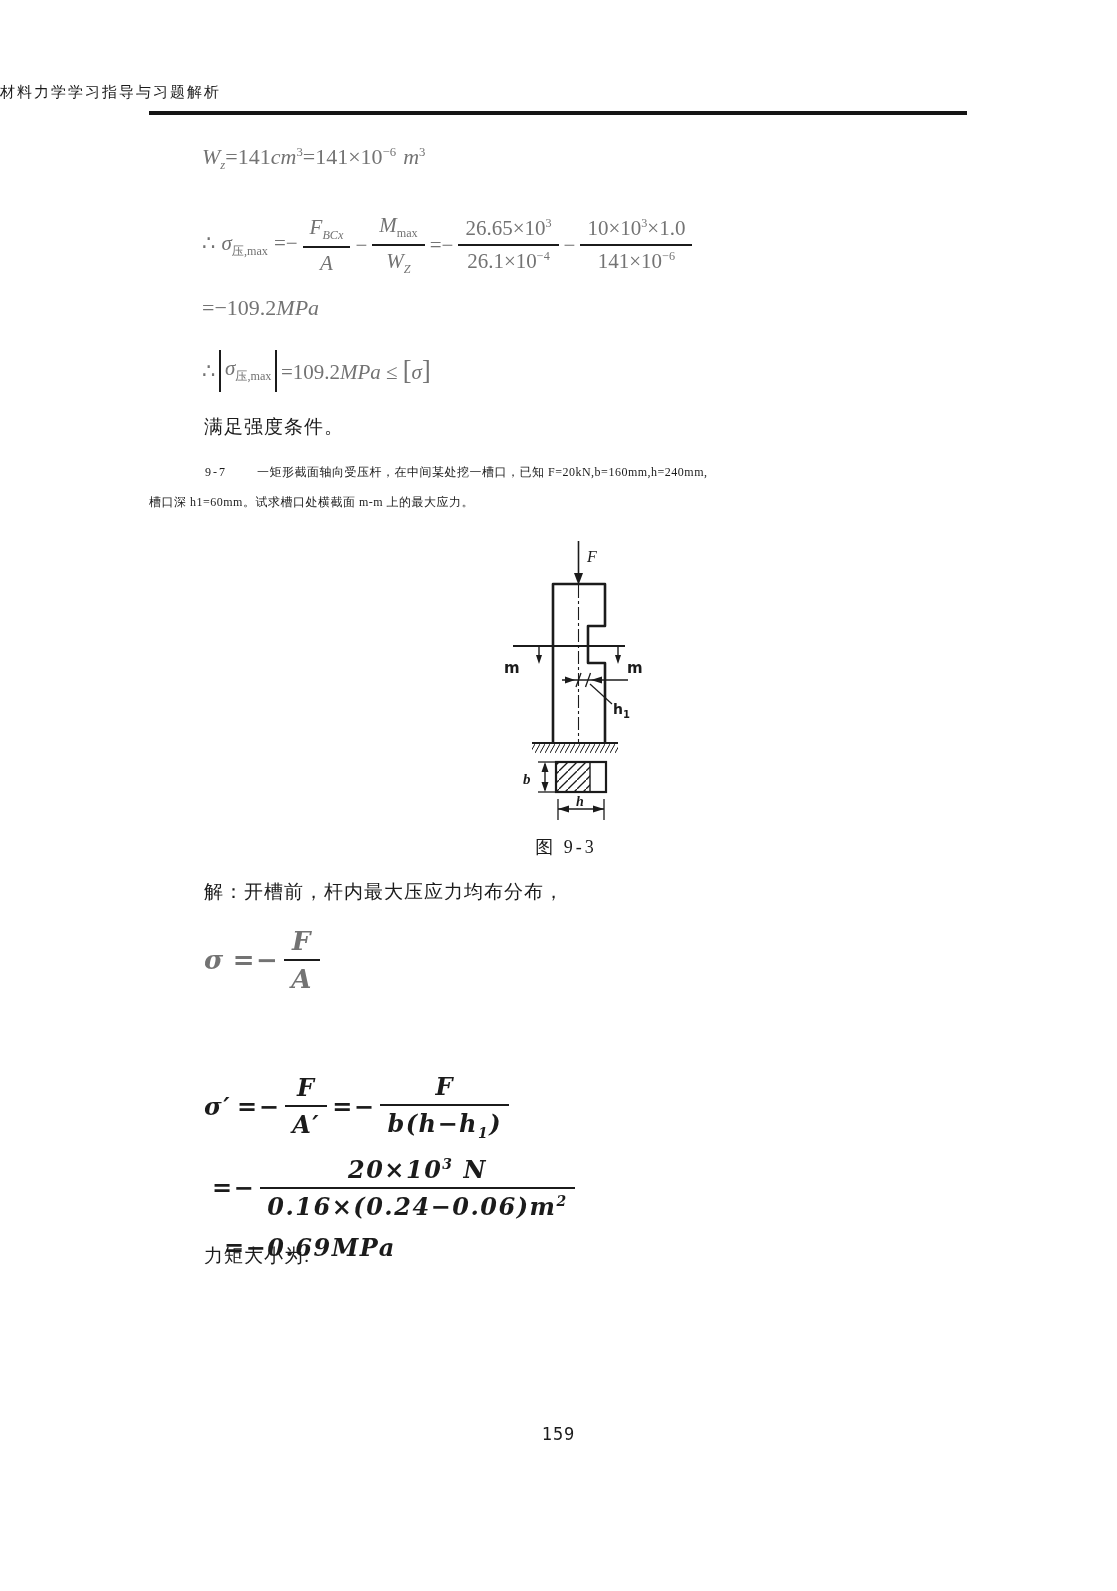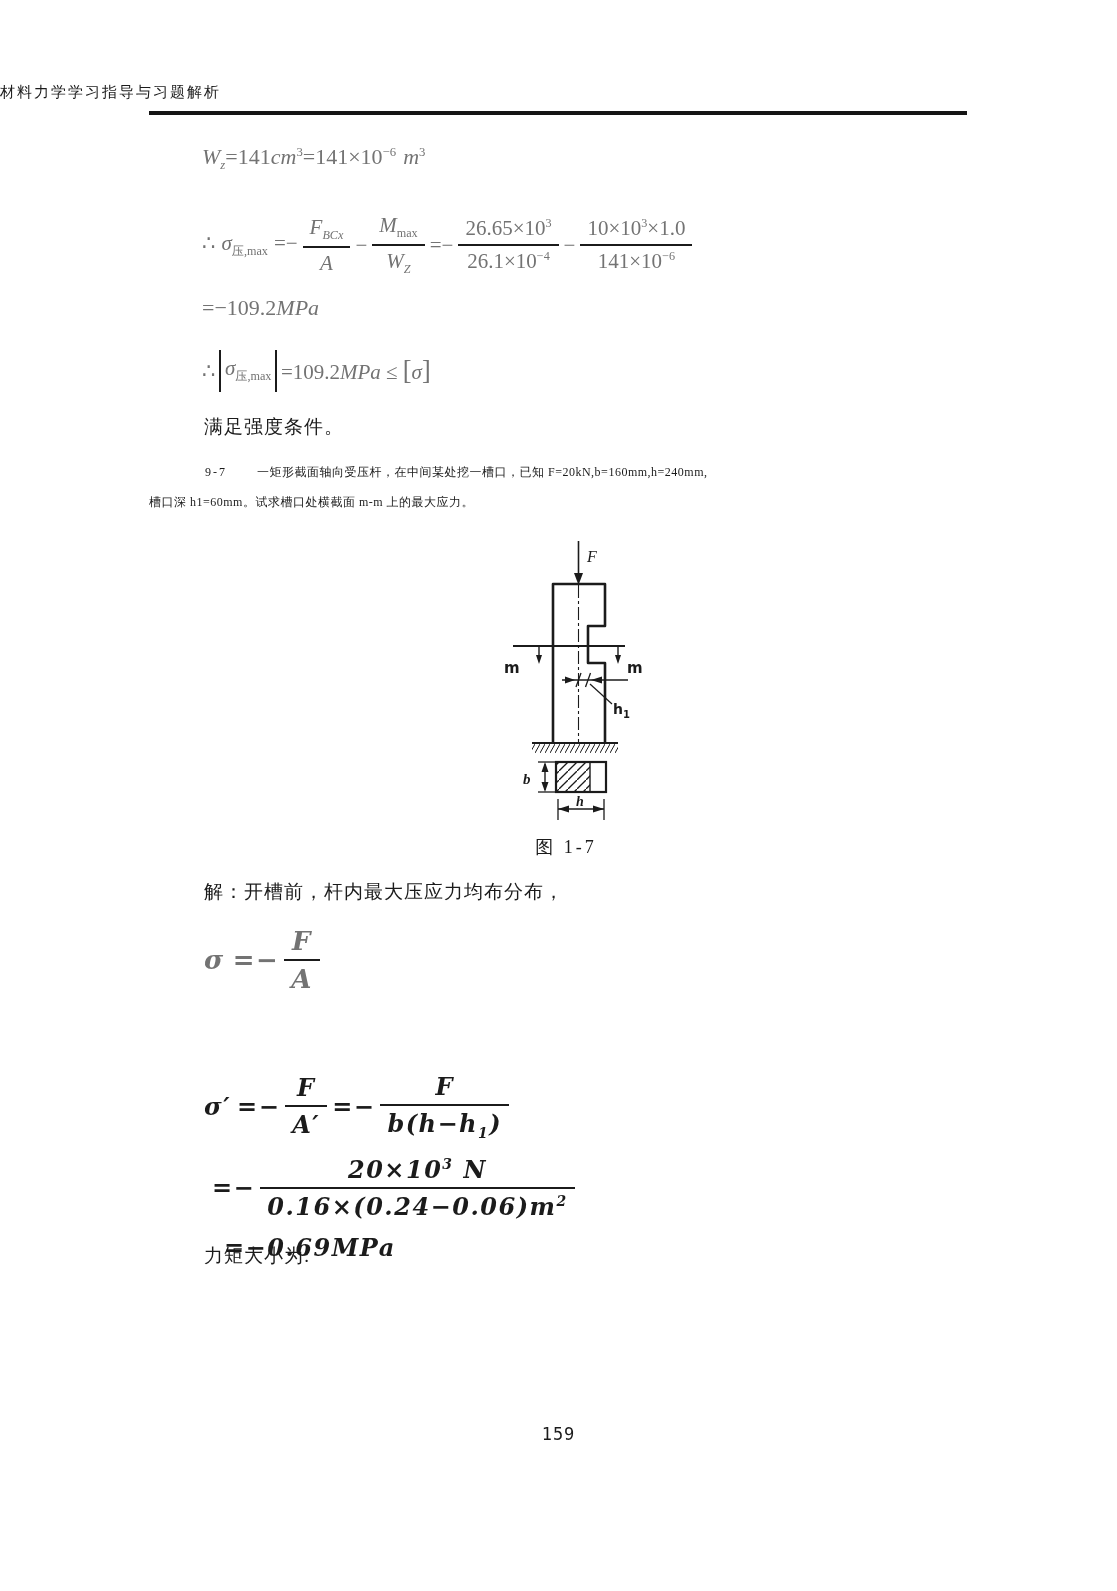--- a/index.html
+++ b/index.html
@@ -167,21 +167,21 @@
     <g stroke="#1b1b1b" fill="#1b1b1b">
       <line x1="98" y1="262" x2="98" y2="283" stroke-width="1.3"></line>
       <line x1="144" y1="262" x2="144" y2="283" stroke-width="1.3"></line>
       <line x1="98" y1="272" x2="144" y2="272" stroke-width="1.4"></line>
       <polygon points="109,268.5 109,275.5 98,272" stroke="none"></polygon>
       <polygon points="133,268.5 133,275.5 144,272" stroke="none"></polygon>
     </g>
     <text x="116" y="269" font-size="14" font-style="italic" font-weight="bold" font-family="Liberation Serif,serif">h</text>
   </svg>
 
-  <div class="abs fig-caption">图 1-7</div>
+  <div class="abs fig-caption">图 9-3</div>
 
   <div class="t-line t2">解：开槽前，杆内最大压应力均布分布，</div>
 
   <div class="fx f4 fbold">
     <span class="seg"><span>σ</span><span style="margin-left:8px">=−</span></span>
     <span class="frac">
       <span class="num">F</span>
       <span class="den">A</span>
     </span>
   </div>

